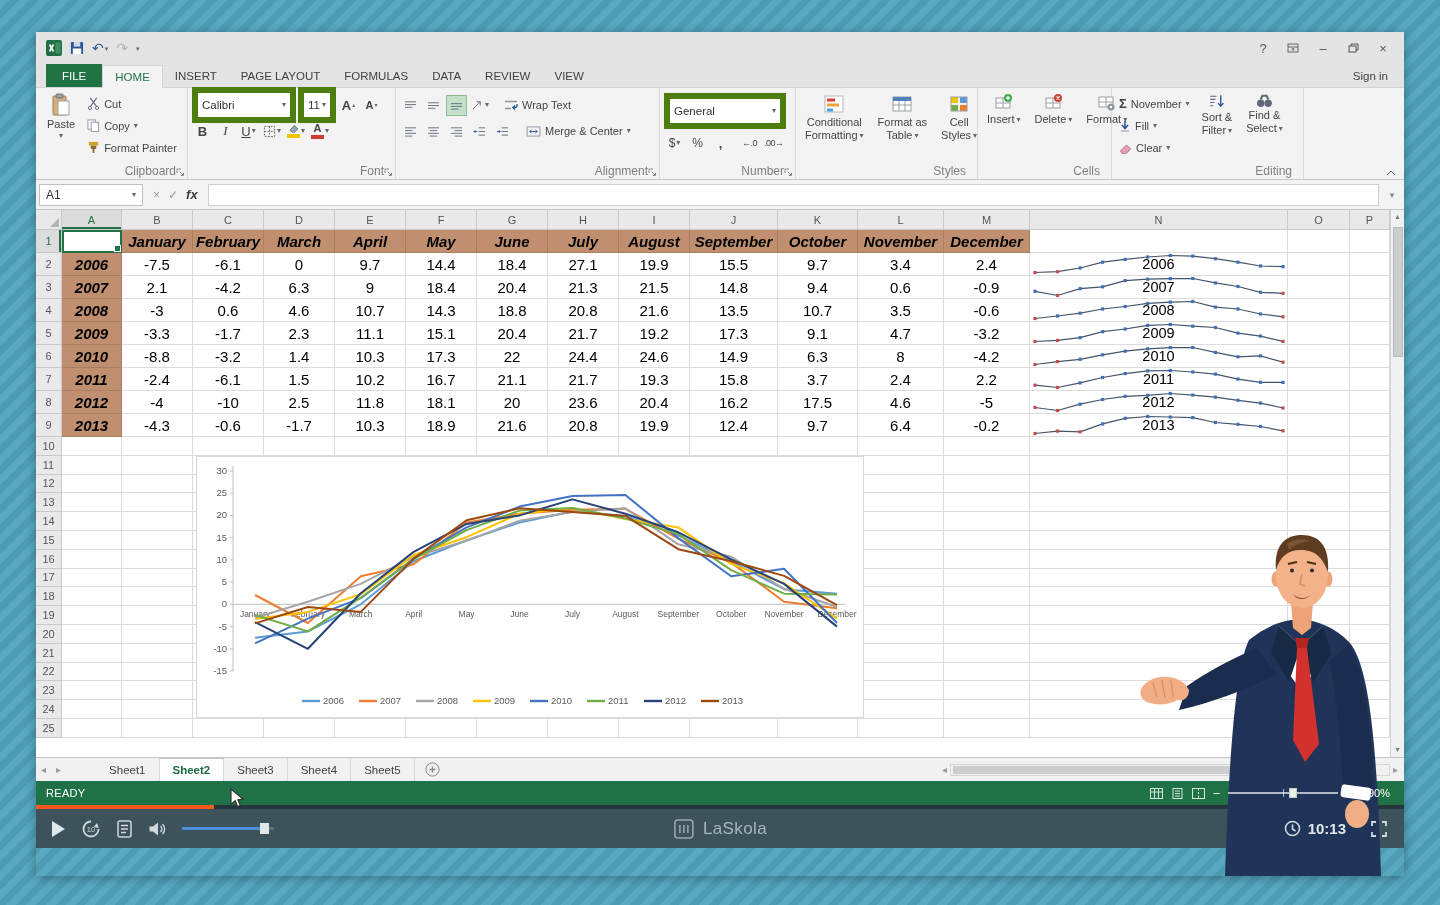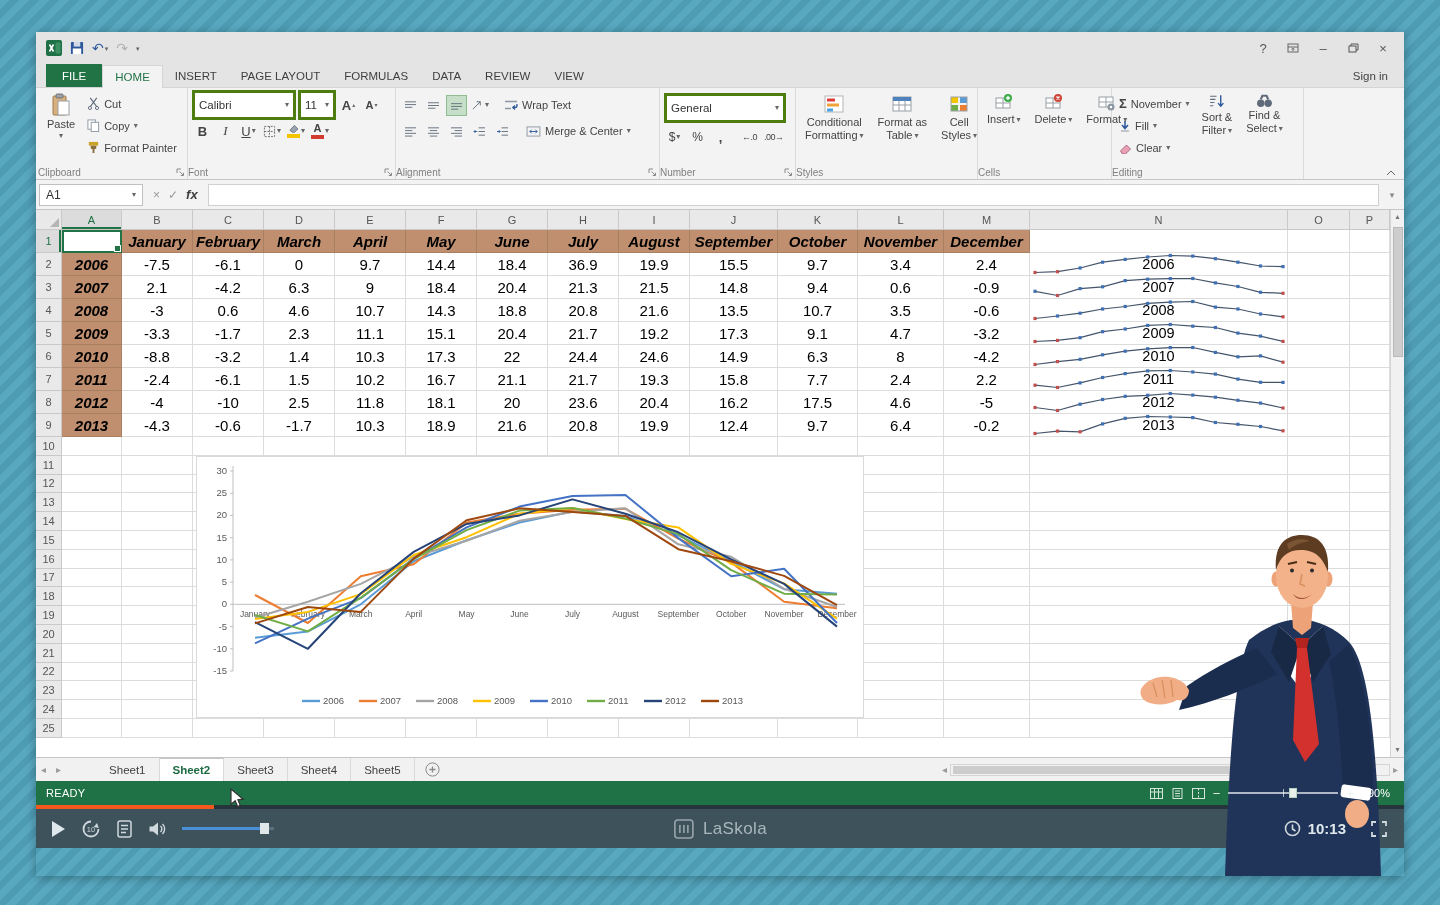--- a/index.html
+++ b/index.html
@@ -24,29 +24,29 @@
 .wbtn{width:30px;height:24px;display:flex;align-items:center;justify-content:center;color:#555;font-size:13px;}
 
 .tabrow{height:24px;background:#e4e4e4;display:flex;align-items:flex-end;padding-left:10px;border-bottom:1px solid #d4d4d4;}
 .ftab{background:#217346;color:#fff;font-size:11.5px;padding:0 16px;height:23px;display:flex;align-items:center;}
 .rtab{font-size:11.5px;color:#3f3f3f;padding:0 12px;height:23px;display:flex;align-items:center;}
 .rtab.active{background:#f3f3f3;color:#217346;border:1px solid #d4d4d4;border-bottom:none;position:relative;top:1px;z-index:2;}
 .signin{margin-left:auto;margin-right:16px;font-size:11.5px;color:#444;align-self:center;}
 
 .ribbon{height:92px;background:#f3f3f3;border-bottom:1px solid #c6c6c6;display:flex;align-items:stretch;padding:0 2px;position:relative;font-size:11px;color:#444;flex:none;}
 .rgroup{position:relative;border-right:1px solid #dadada;padding:3px 4px 15px 4px;display:flex;gap:4px;flex:none;}
-.glabel{position:absolute;bottom:1px;left:0;right:0;text-align:left;font-size:10px;color:#7f7f7f;}
+.glabel{position:absolute;bottom:1px;left:0;right:11px;text-align:right;font-size:12px;color:#7f7f7f;}
 .dlg{position:absolute;right:2px;bottom:2px;}
 .bigbtn{display:flex;flex-direction:column;align-items:center;gap:2px;padding:2px 5px;}
 .blab{font-size:11px;line-height:11px;white-space:nowrap;}
 .bl2{display:flex;align-items:center;gap:2px;font-size:11px;line-height:11px;white-space:nowrap;}
 .scol{display:flex;flex-direction:column;justify-content:flex-start;gap:1px;}
 .sbtn{display:flex;align-items:center;gap:4px;height:21px;padding:0 3px;white-space:nowrap;}
 .dd{font-size:8px;color:#666;line-height:1;}
-.combo{background:#fff;border:3px solid #4d7c0f;height:20px;display:flex;align-items:center;padding:12px 4px;font-size:11.5px;color:#333;}
+.combo{background:#fff;border:6px solid #4d7c0f;height:20px;display:flex;align-items:center;padding:12px 4px;font-size:11.5px;color:#333;}
 .combo .dd{margin-left:auto;}
 .tbtn{min-width:21px;height:21px;display:flex;align-items:center;justify-content:center;gap:1px;padding:0 2px;}
 .tbtn.on{background:#c6dfc8;border:1px solid #8fbd92;}
 .frow{display:flex;align-items:center;gap:2px;height:24px;}
 .fcol{display:flex;flex-direction:column;gap:2px;}
 .gA{font-size:13px;font-weight:bold;color:#444;line-height:1;}
 .gB{font-weight:bold;font-size:13px;}
 .gI{font-style:italic;font-family:"Liberation Serif",serif;font-size:13px;}
 .gU{text-decoration:underline;font-size:13px;}
 .colbar{width:13px;height:4px;margin-top:1px;}
@@ -598,21 +598,21 @@
             </div>
             <div class="grow" style="height:23px">
               <div class="rowhead">2</div>
               <div class="cell hdr" style="width:60px">2006</div>
               <div class="cell val" style="width:71px">-7.5</div>
               <div class="cell val" style="width:71px">-6.1</div>
               <div class="cell val" style="width:71px">0</div>
               <div class="cell val" style="width:71px">9.7</div>
               <div class="cell val" style="width:71px">14.4</div>
               <div class="cell val" style="width:71px">18.4</div>
-              <div class="cell val" style="width:71px">36.9</div>
+              <div class="cell val" style="width:71px">27.1</div>
               <div class="cell val" style="width:71px">19.9</div>
               <div class="cell val" style="width:88px">15.5</div>
               <div class="cell val" style="width:80px">9.7</div>
               <div class="cell val" style="width:86px">3.4</div>
               <div class="cell val" style="width:86px">2.4</div>
               <div class="cell sparkcell" style="width:258px">
                 <svg class="sparksvg" width="256" height="22">
                   <polyline points="4.0,19.5 26.5,18.7 49.1,15.0 71.6,9.2 94.2,6.4 116.7,4.0 139.3,2.5 161.8,3.1 184.4,5.7 206.9,9.2 229.5,13.0 252.0,13.6" fill="none" stroke="#44546a" stroke-width="1.2"></polyline>
                   <rect x="2.4" y="17.9" width="3.2" height="3.2" fill="#c0504d"></rect>
                   <rect x="24.9" y="17.1" width="3.2" height="3.2" fill="#c0504d"></rect>
@@ -781,21 +781,21 @@
               <div class="cell hdr" style="width:60px">2011</div>
               <div class="cell val" style="width:71px">-2.4</div>
               <div class="cell val" style="width:71px">-6.1</div>
               <div class="cell val" style="width:71px">1.5</div>
               <div class="cell val" style="width:71px">10.2</div>
               <div class="cell val" style="width:71px">16.7</div>
               <div class="cell val" style="width:71px">21.1</div>
               <div class="cell val" style="width:71px">21.7</div>
               <div class="cell val" style="width:71px">19.3</div>
               <div class="cell val" style="width:88px">15.8</div>
-              <div class="cell val" style="width:80px">7.7</div>
+              <div class="cell val" style="width:80px">3.7</div>
               <div class="cell val" style="width:86px">2.4</div>
               <div class="cell val" style="width:86px">2.2</div>
               <div class="cell sparkcell" style="width:258px">
                 <svg class="sparksvg" width="256" height="22">
                   <polyline points="4.0,17.2 26.5,19.5 49.1,14.9 71.6,9.5 94.2,5.6 116.7,2.9 139.3,2.5 161.8,4.0 184.4,6.1 206.9,11.1 229.5,14.3 252.0,14.4" fill="none" stroke="#44546a" stroke-width="1.2"></polyline>
                   <rect x="2.4" y="15.6" width="3.2" height="3.2" fill="#c0504d"></rect>
                   <rect x="24.9" y="17.9" width="3.2" height="3.2" fill="#c0504d"></rect>
                   <rect x="47.5" y="13.3" width="3.2" height="3.2" fill="#3f6fb4"></rect>
                   <rect x="70.0" y="7.9" width="3.2" height="3.2" fill="#3f6fb4"></rect>
                   <rect x="92.6" y="4.0" width="3.2" height="3.2" fill="#3f6fb4"></rect>

